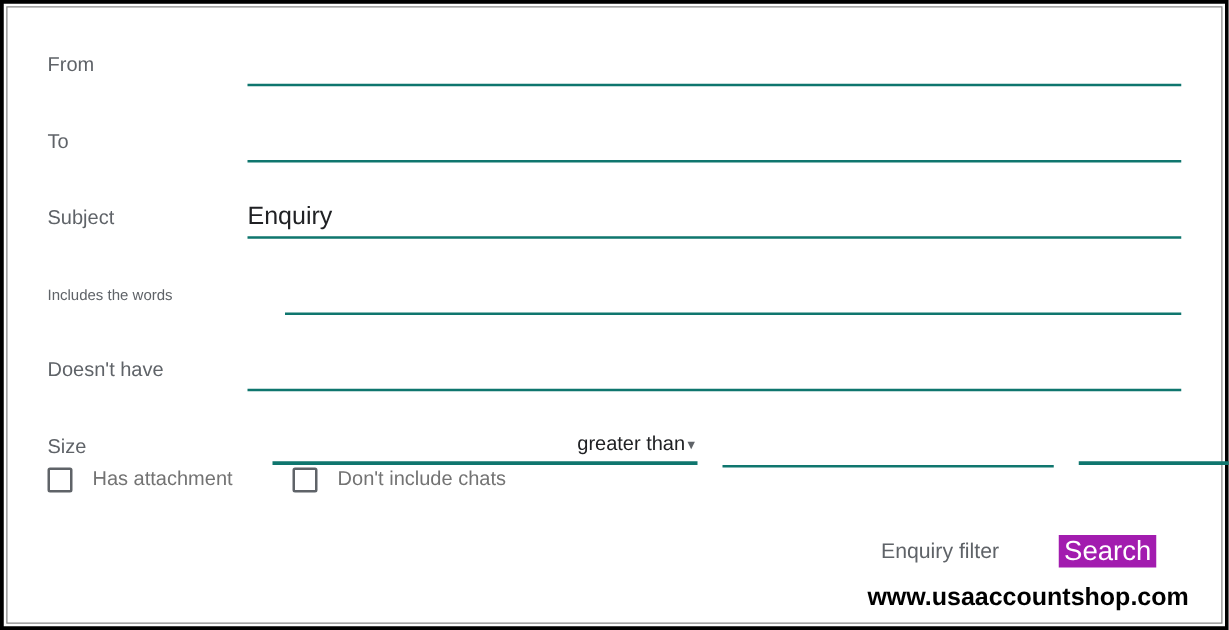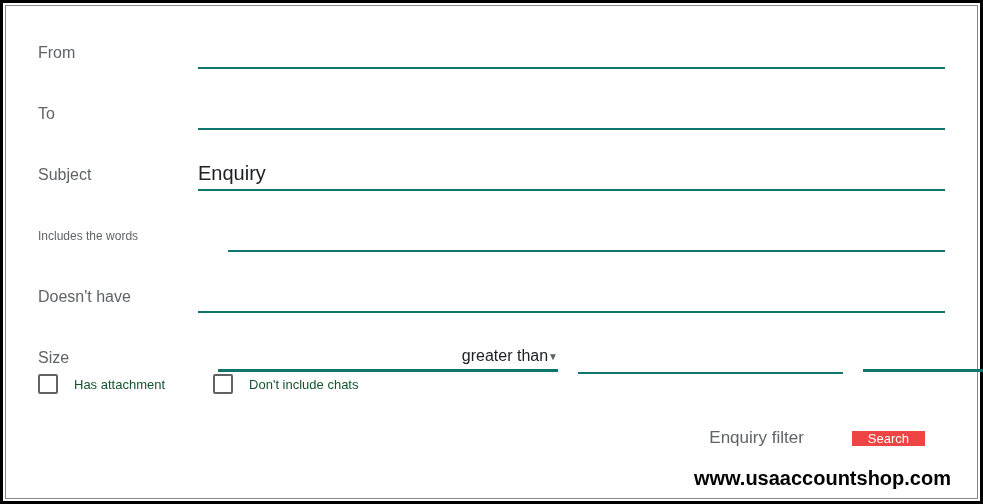--- a/index.html
+++ b/index.html
@@ -86,40 +86,40 @@
   }
   .checkbox {
     width: 20px;
     height: 20px;
     border: 2px solid #5f6368;
     border-radius: 2px;
     cursor: pointer;
     background: #fff;
   }
   .check-label {
-    color: #14532d;
-    font-size: 13px;
+    color: #737373;
+    font-size: 16px;
   }
   .actions {
     display: flex;
     justify-content: flex-end;
     align-items: center;
     gap: 48px;
     padding-right: 20px;
   }
   .create-filter {
     color: #5f6368;
     font-size: 17px;
     cursor: pointer;
   }
   .search-btn {
-    background: #ef4444;
+    background: #a21caf;
     color: #fff;
-    font-size: 13px;
-    padding: 0 16px;
+    font-size: 22px;
+    padding: 0 4px;
     cursor: pointer;
     border: none;
   }
   .watermark {
     position: absolute;
     bottom: 8px;
     right: 26px;
     font-weight: bold;
     font-size: 20px;
     color: #000;

